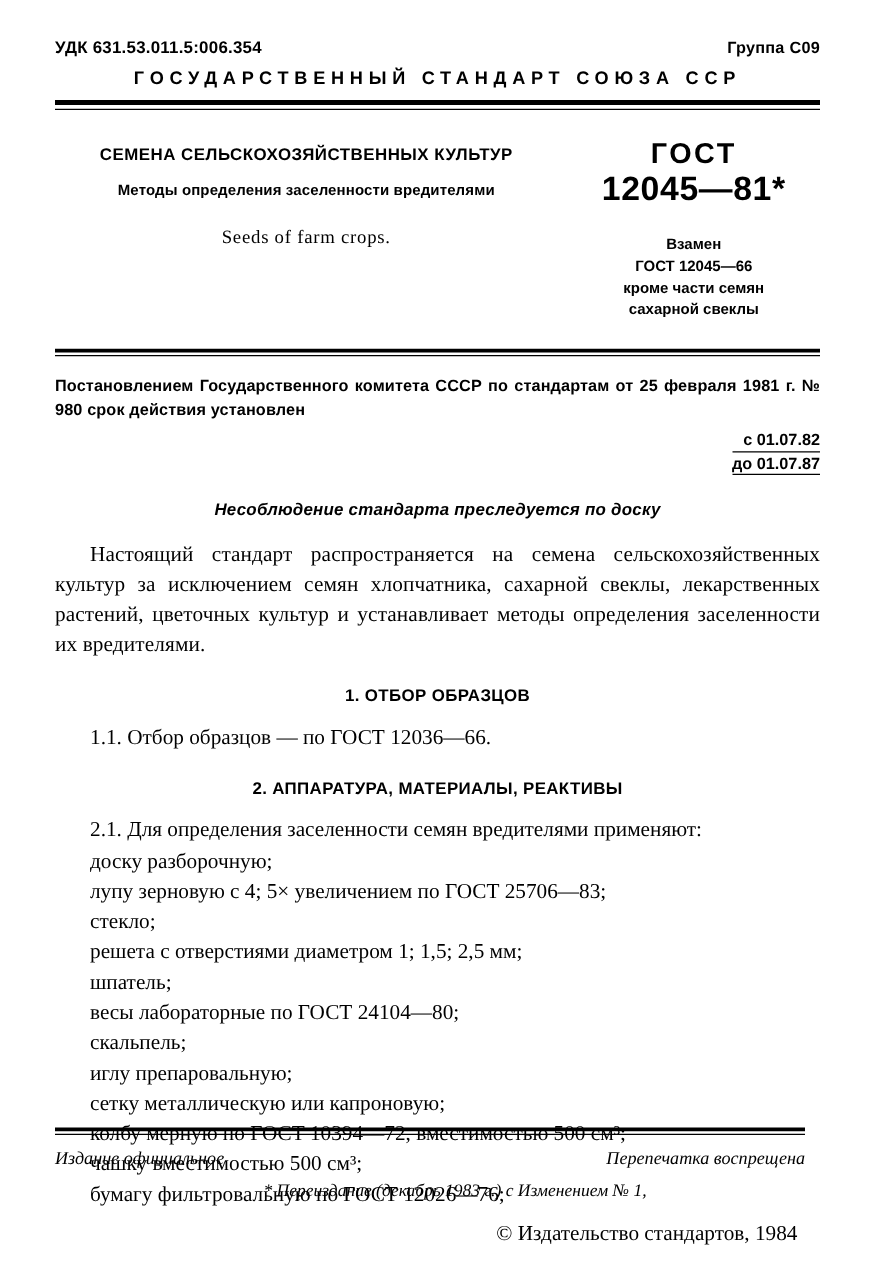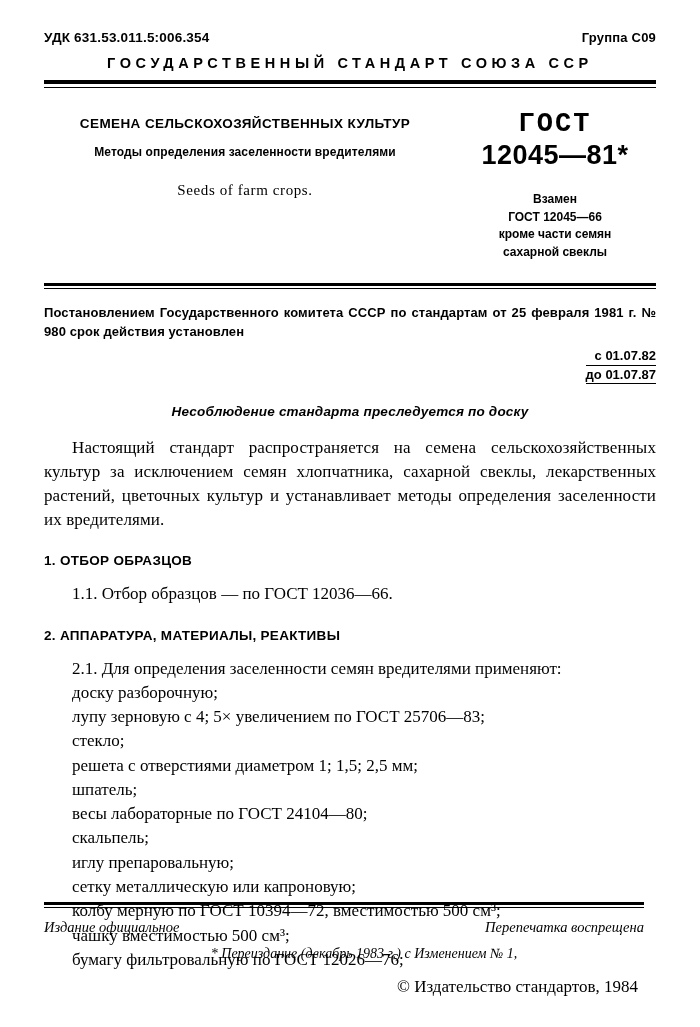--- a/index.html
+++ b/index.html
@@ -83,23 +83,23 @@
     font-size: 15px;
     margin-top: 21px;
     line-height: 1.35;
     letter-spacing: 0.6px;
   }
   .title-right {
     flex: 1;
     text-align: center;
   }
   .gost-word {
-    font-family: Liberation Mono, monospace;
-    font-weight: bold;
-    font-size: 27px;
+    font-family: Liberation Sans, sans-serif;
+    font-weight: bold;
+    font-size: 23px;
     letter-spacing: 2px;
     line-height: 1.05;
   }
   .gost-num {
     font-family: "Liberation Sans", sans-serif;
     font-weight: bold;
     font-size: 27px;
     letter-spacing: 0.5px;
     line-height: 1.15;
     margin-top: 2px;
@@ -160,20 +160,21 @@
     font-family: "Liberation Serif", serif;
     font-size: 17px;
     line-height: 1.42;
     text-align: justify;
     margin-top: 17px;
     letter-spacing: 0.1px;
   }
   .para.indent { text-indent: 28px; }
 
   .section-head {
+    text-align: center;
     font-family: "Liberation Sans", sans-serif;
     font-weight: bold;
     font-size: 13.5px;
     margin-top: 21px;
     letter-spacing: 0.3px;
   }
 
   .item {
     font-family: "Liberation Serif", serif;
     font-size: 17px;

